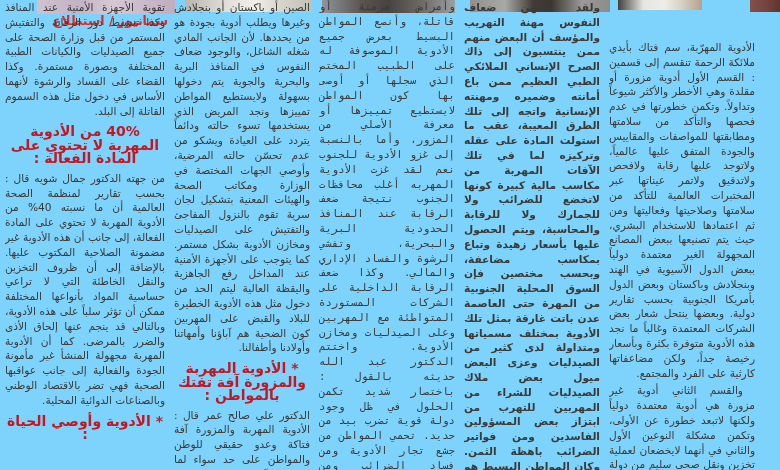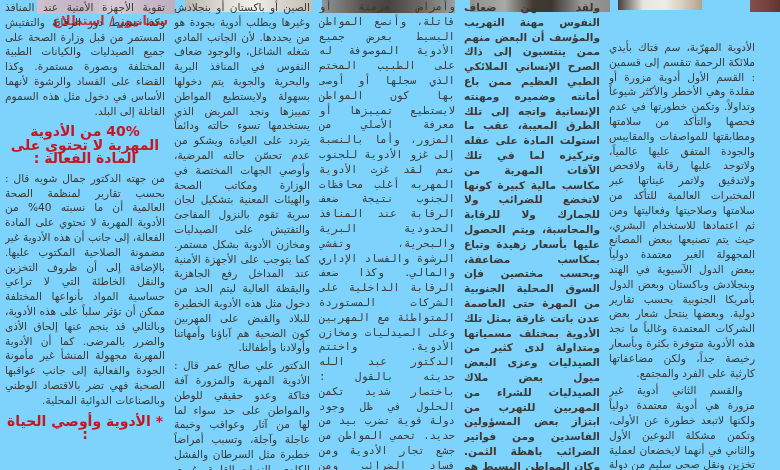--- a/index.html
+++ b/index.html
@@ -89,20 +89,21 @@
 
   </div>
 
   <div class="col" id="col3">
     <p>وأمراض مزمنة أو قاتلة، وأنصع المواطن البسيط بعرض جميع الأدوية الموصوفة له على الطبيب المختص الذي سجلها أو أوصى بها كون المواطن لايستطيع تمييزها أو معرفة الأصلي من المزور، وأما بالنسبة إلى غزو الأدوية للجنوب نعم لقد غزت الأدوية المهربه أغلب محافظات الجنوب نتيجة ضعف الرقابة عند المنافذ الحدودية البرية والبحرية، وتفشي الرشوة والفساد الإداري والمالي. وكذا ضعف الرقابة الداخلية على الشركات المستوردة المتواطئة مع المهربين وعلى الصيدليات ومخازن الأدوية. واختتم الدكتور عبد الله حديثه بالقول : باختصار شديد تكمن الحلول في ظل وجود دولة قوية تضرب بيد من حديد. تحمي المواطن من جشع تجار الأدوية ومن فساد الضرائب ومن المهربين وحتى لايصبح المواطن ضحية وحقل تجارب لتلك العصابات الإجرامية.</p>
     <p>من جهته الدكتور طلال علي عبدالملك مدير سابق لمركز اللحوم الطبي بالعاصمة عدن قال : الأدوية المهربة ليس لها وكيل معتمد وغير مقيّدة لدى الهيئة العليا للأدوية. ولايستطيع المواطن البسيط تمييزها مهما بلغت</p>
   </div>
 
   <div class="col" id="col2">
     <p>الصين أو باكستان أو بنجلادش وغيرها ويطلب أدوية بجودة هو من يحددها. لأن الجانب المادي شغله الشاغل، والوجود ضعاف النفوس في المنافذ البرية والبحرية والجوية يتم دخولها بسهولة ولايستطيع المواطن تمييزها ونجد المريض الذي يستخدمها تسوء حالته ودائماً يتردد على العيادة ويشكو من عدم تحسّن حالته المرضية، وأوصي الجهات المختصة في الوزارة ومكاتب الصحة والهيئات المعنية بتشكيل لجان سرية تقوم بالنزول المفاجئ والتفتيش على الصيدليات ومخازن الأدوية بشكل مستمر. كما يتوجب على الأجهزة الأمنية عند المداخل رفع الجاهزية واليقظة العالية ليتم الحد من دخول مثل هذه الأدوية الخطيرة للبلاد والقبض على المهربين كون الضحية هم آباؤنا وأمهاتنا وأولادنا وأطفالنا.</p>
+    <div class="red-head">* الأدوية المهربة والمزورة آفة تفتك بالمواطن :</div>
     <p>الدكتور علي صالح عمر قال : الأدوية المهربة والمزورة آفة فتاكة وعدو حقيقي للوطن والمواطن على حد سواء لما لها من آثار وعواقب وخيمة عاجلة وآجلة، وتسبب أمراضاً خطيرة مثل السرطان والفشل الكلوي والنوبات القلبية وغيره. وبات السوق</p>
   </div>
 
   <div class="col" id="col1">
     <p>تقوية الأجهزة الأمنية عند المنافذ وكذا تنشيط دور الرقابة والتفتيش المستمر من قبل وزارة الصحة على جميع الصيدليات والكيانات الطبية المختلفة وبصورة مستمرة. وكذا القضاء على الفساد والرشوة لأنهما الأساس في دخول مثل هذه السموم القاتلة إلى البلد.</p>
     <div class="red-head">40% من الأدوية المهربة لا تحتوي على المادة الفعالة :</div>
     <p>من جهته الدكتور جمال شويه قال : بحسب تقارير لمنظمة الصحة العالمية أن ما نسبته 40% من الأدوية المهربة لا تحتوي على المادة الفعالة، إلى جانب أن هذه الأدوية غير مضمونة الصلاحية المكتوب عليها. بالإضافة إلى أن ظروف التخزين والنقل الخاطئة التي لا تراعي حساسية المواد بأنواعها المختلفة ممكن أن تؤثر سلباً على هذه الأدوية، وبالتالي قد ينجم عنها إلحاق الأذى والضرر بالمرضى. كما أن الأدوية المهربة مجهولة المنشأ غير مأمونة الجودة والفعالية إلى جانب عواقبها الصحية فهي تضر بالاقتصاد الوطني وبالصناعات الدوائية المحلية.</p>
     <div class="red-head">* الأدوية وأوصي الحياة :</div>
   </div>
 

